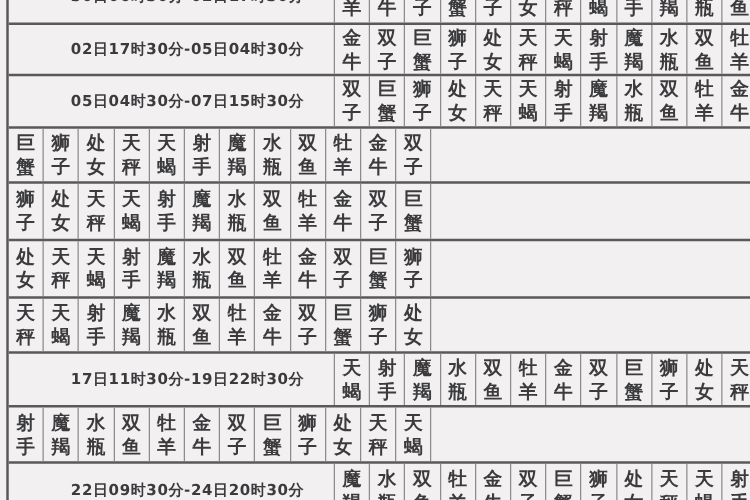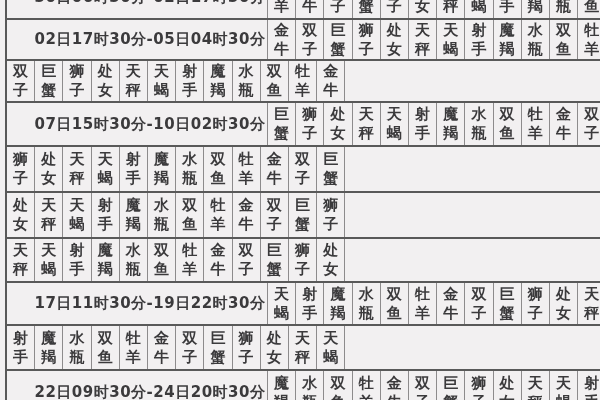--- a/index.html
+++ b/index.html
@@ -31,21 +31,21 @@
     border-right: 1px solid #8d8b8c;
     display: flex;
     align-items: center;
     justify-content: center;
     color: #3b3a3c;
     overflow: hidden;
   }
   .cell.date {
     width: 261px;
     padding-left: 26px;
-    font-size: 15px;
+    font-size: 12px;
     font-weight: bold;
     letter-spacing: 0.5px;
     white-space: nowrap;
   }
   .cell.sign {
     width: 28.2px;
     font-size: 15px;
     font-weight: bold;
     line-height: 19px;
     text-align: center;
@@ -81,35 +81,35 @@
         <div class="cell sign">处女</div>
         <div class="cell sign">天秤</div>
         <div class="cell sign">天蝎</div>
         <div class="cell sign">射手</div>
         <div class="cell sign">魔羯</div>
         <div class="cell sign">水瓶</div>
         <div class="cell sign">双鱼</div>
         <div class="cell sign">牡羊</div>
       </div>
       <div class="row" style="height: 42px;">
+        <div class="cell date">05日04时30分-07日15时30分</div>
         <div class="cell sign">双子</div>
         <div class="cell sign">巨蟹</div>
         <div class="cell sign">狮子</div>
         <div class="cell sign">处女</div>
         <div class="cell sign">天秤</div>
         <div class="cell sign">天蝎</div>
         <div class="cell sign">射手</div>
         <div class="cell sign">魔羯</div>
         <div class="cell sign">水瓶</div>
         <div class="cell sign">双鱼</div>
         <div class="cell sign">牡羊</div>
         <div class="cell sign">金牛</div>
       </div>
       <div class="row" style="height: 44px;">
-        <div class="cell date">07日15时30分-10日02时30分</div>
         <div class="cell sign">巨蟹</div>
         <div class="cell sign">狮子</div>
         <div class="cell sign">处女</div>
         <div class="cell sign">天秤</div>
         <div class="cell sign">天蝎</div>
         <div class="cell sign">射手</div>
         <div class="cell sign">魔羯</div>
         <div class="cell sign">水瓶</div>
         <div class="cell sign">双鱼</div>
         <div class="cell sign">牡羊</div>

